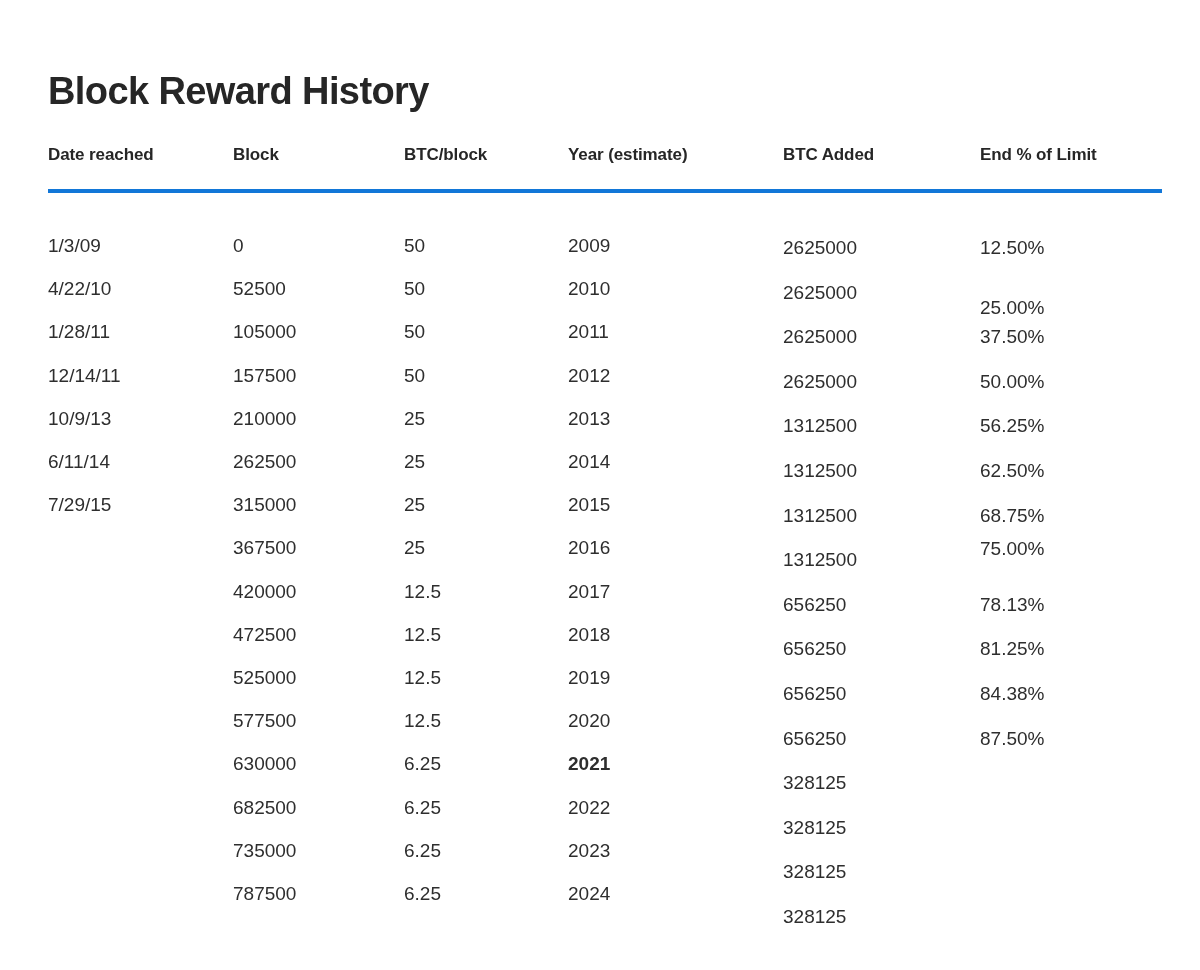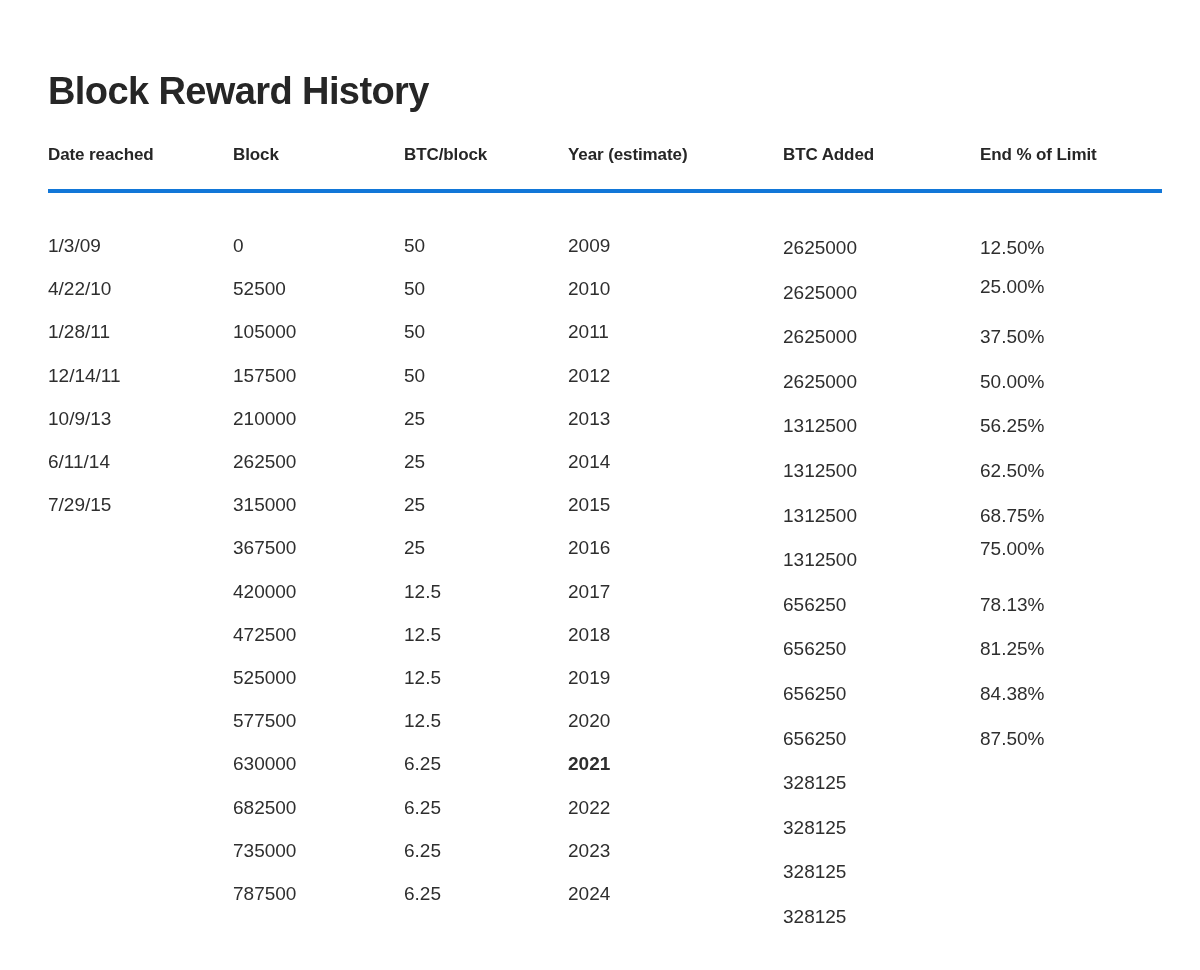--- a/index.html
+++ b/index.html
@@ -111,21 +111,21 @@
       <div class="cell col-block" style="top: 236px;">0</div>
       <div class="cell col-btc" style="top: 236px;">50</div>
       <div class="cell col-year" style="top: 236px;">2009</div>
       <div class="cell col-added" style="top: 238px;">2625000</div>
       <div class="cell col-pct" style="top: 238px;">12.50%</div>
       <div class="cell col-date" style="top: 279.2px;">4/22/10</div>
       <div class="cell col-block" style="top: 279.2px;">52500</div>
       <div class="cell col-btc" style="top: 279.2px;">50</div>
       <div class="cell col-year" style="top: 279.2px;">2010</div>
       <div class="cell col-added" style="top: 282.6px;">2625000</div>
-      <div class="cell col-pct" style="top: 277px;">25.00%</div>
+      <div class="cell col-pct" style="top: 298px;">25.00%</div>
       <div class="cell col-date" style="top: 322.4px;">1/28/11</div>
       <div class="cell col-block" style="top: 322.4px;">105000</div>
       <div class="cell col-btc" style="top: 322.4px;">50</div>
       <div class="cell col-year" style="top: 322.4px;">2011</div>
       <div class="cell col-added" style="top: 327.2px;">2625000</div>
       <div class="cell col-pct" style="top: 327.2px;">37.50%</div>
       <div class="cell col-date" style="top: 365.6px;">12/14/11</div>
       <div class="cell col-block" style="top: 365.6px;">157500</div>
       <div class="cell col-btc" style="top: 365.6px;">50</div>
       <div class="cell col-year" style="top: 365.6px;">2012</div>

